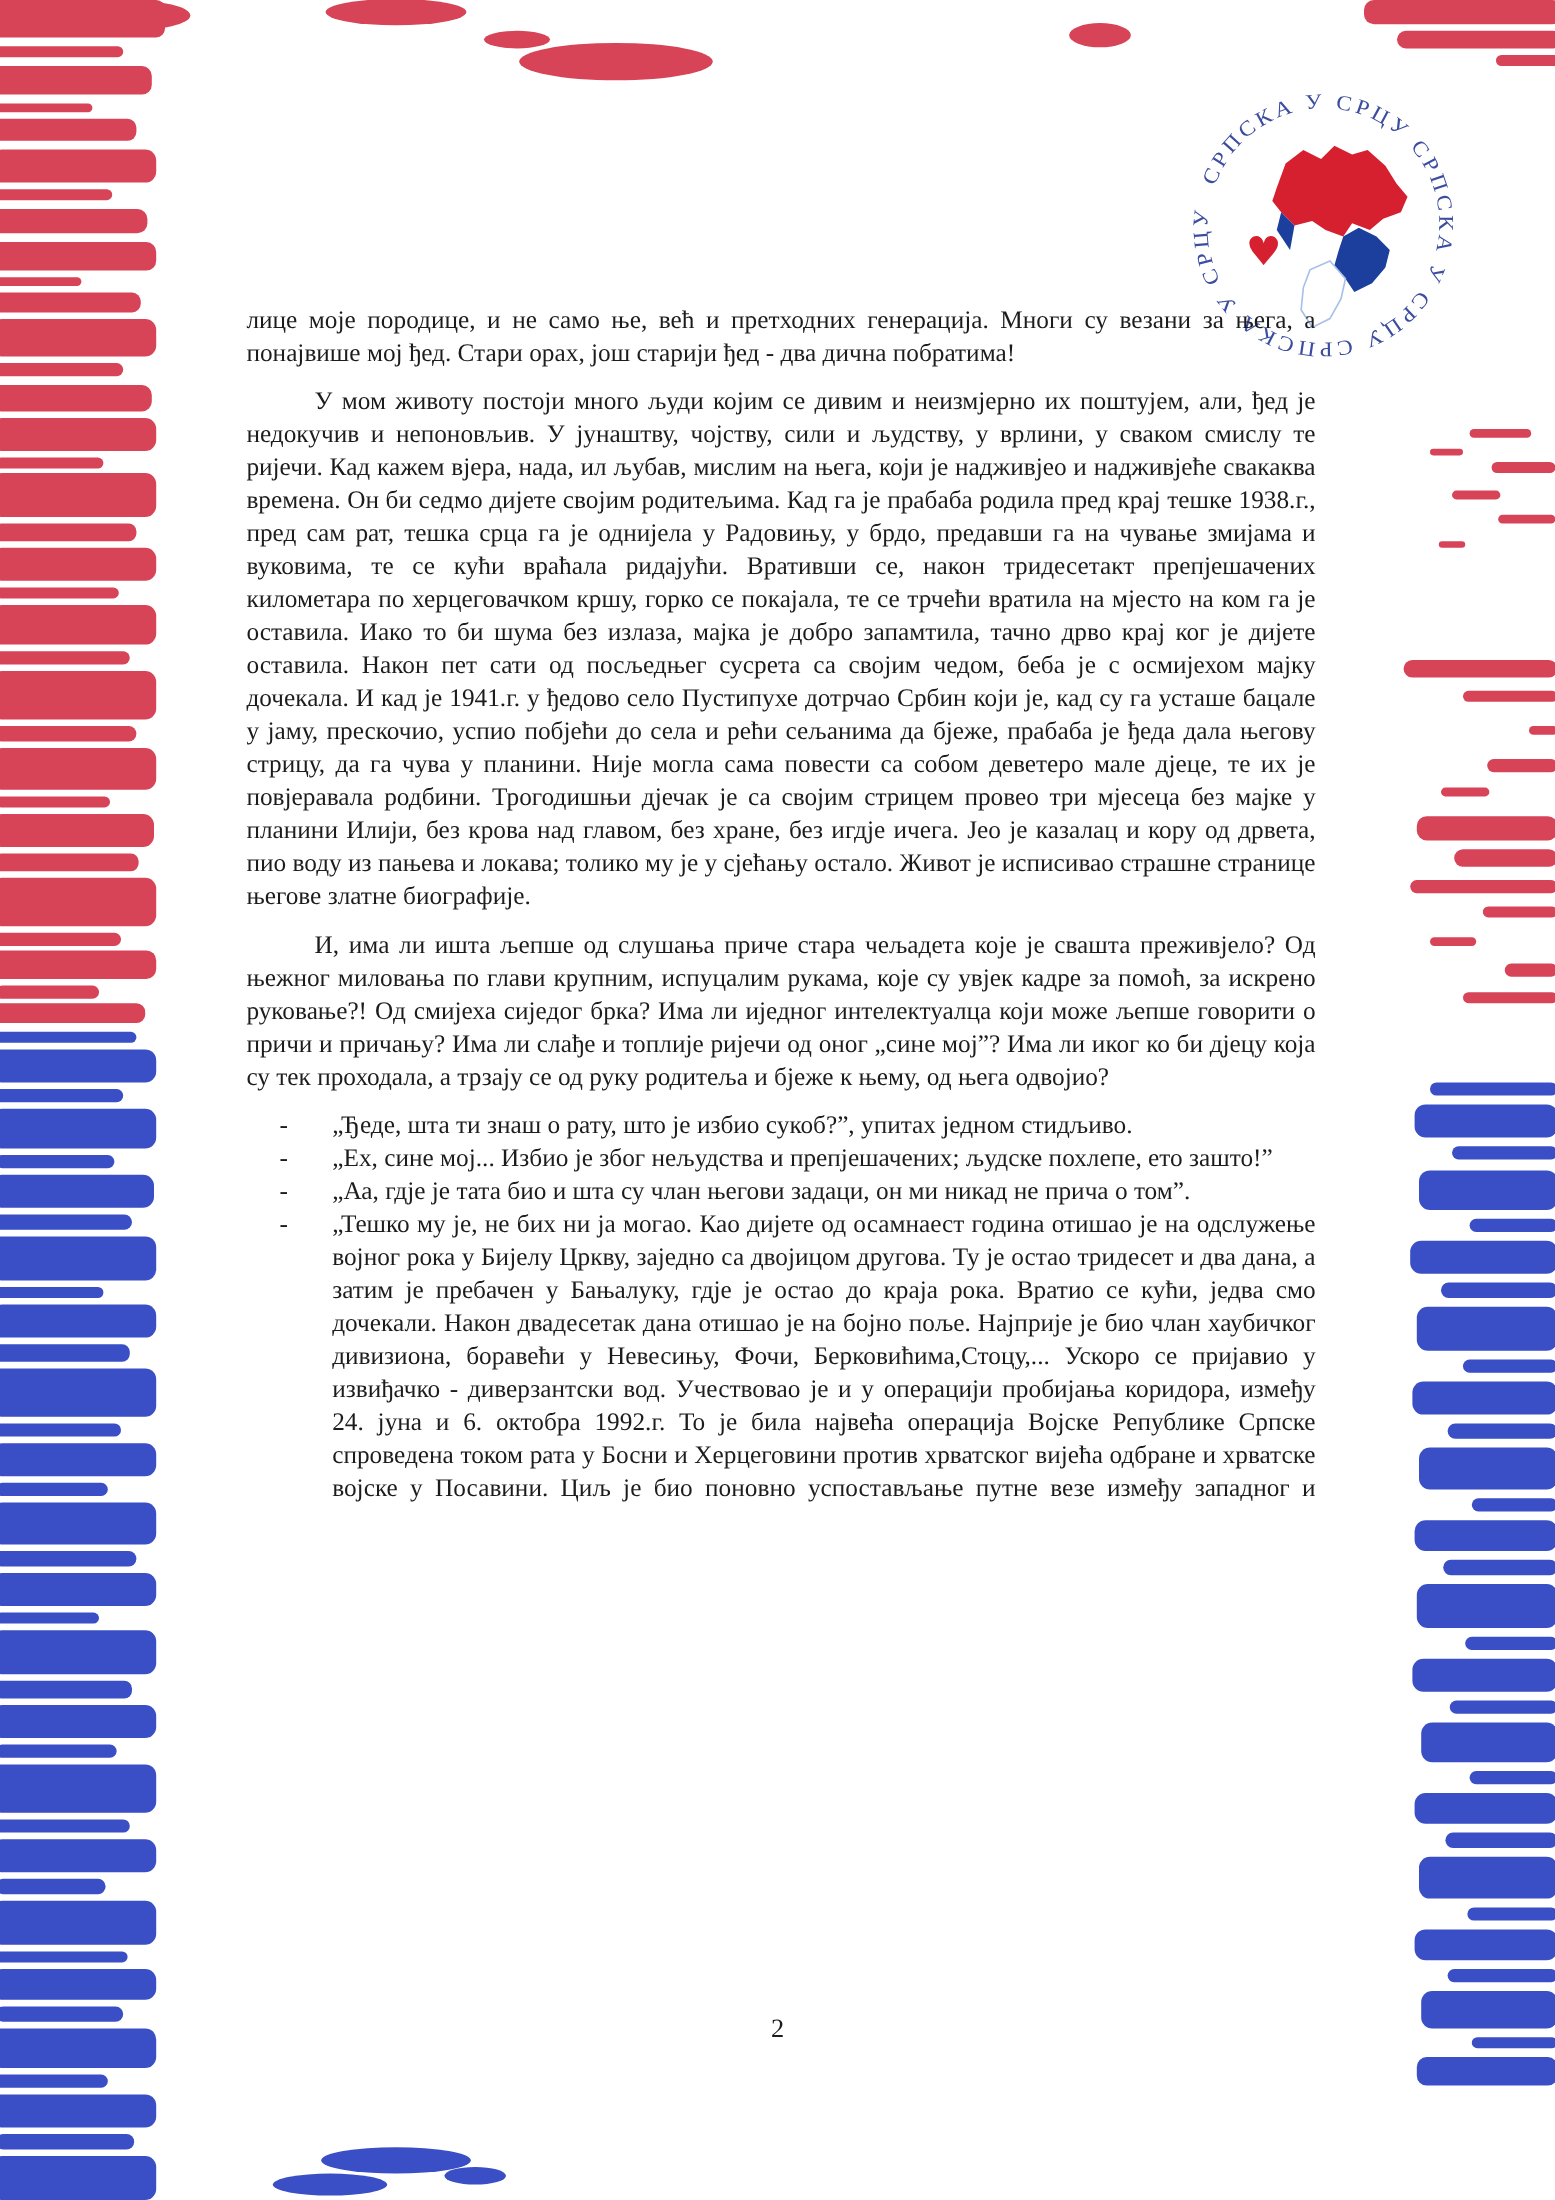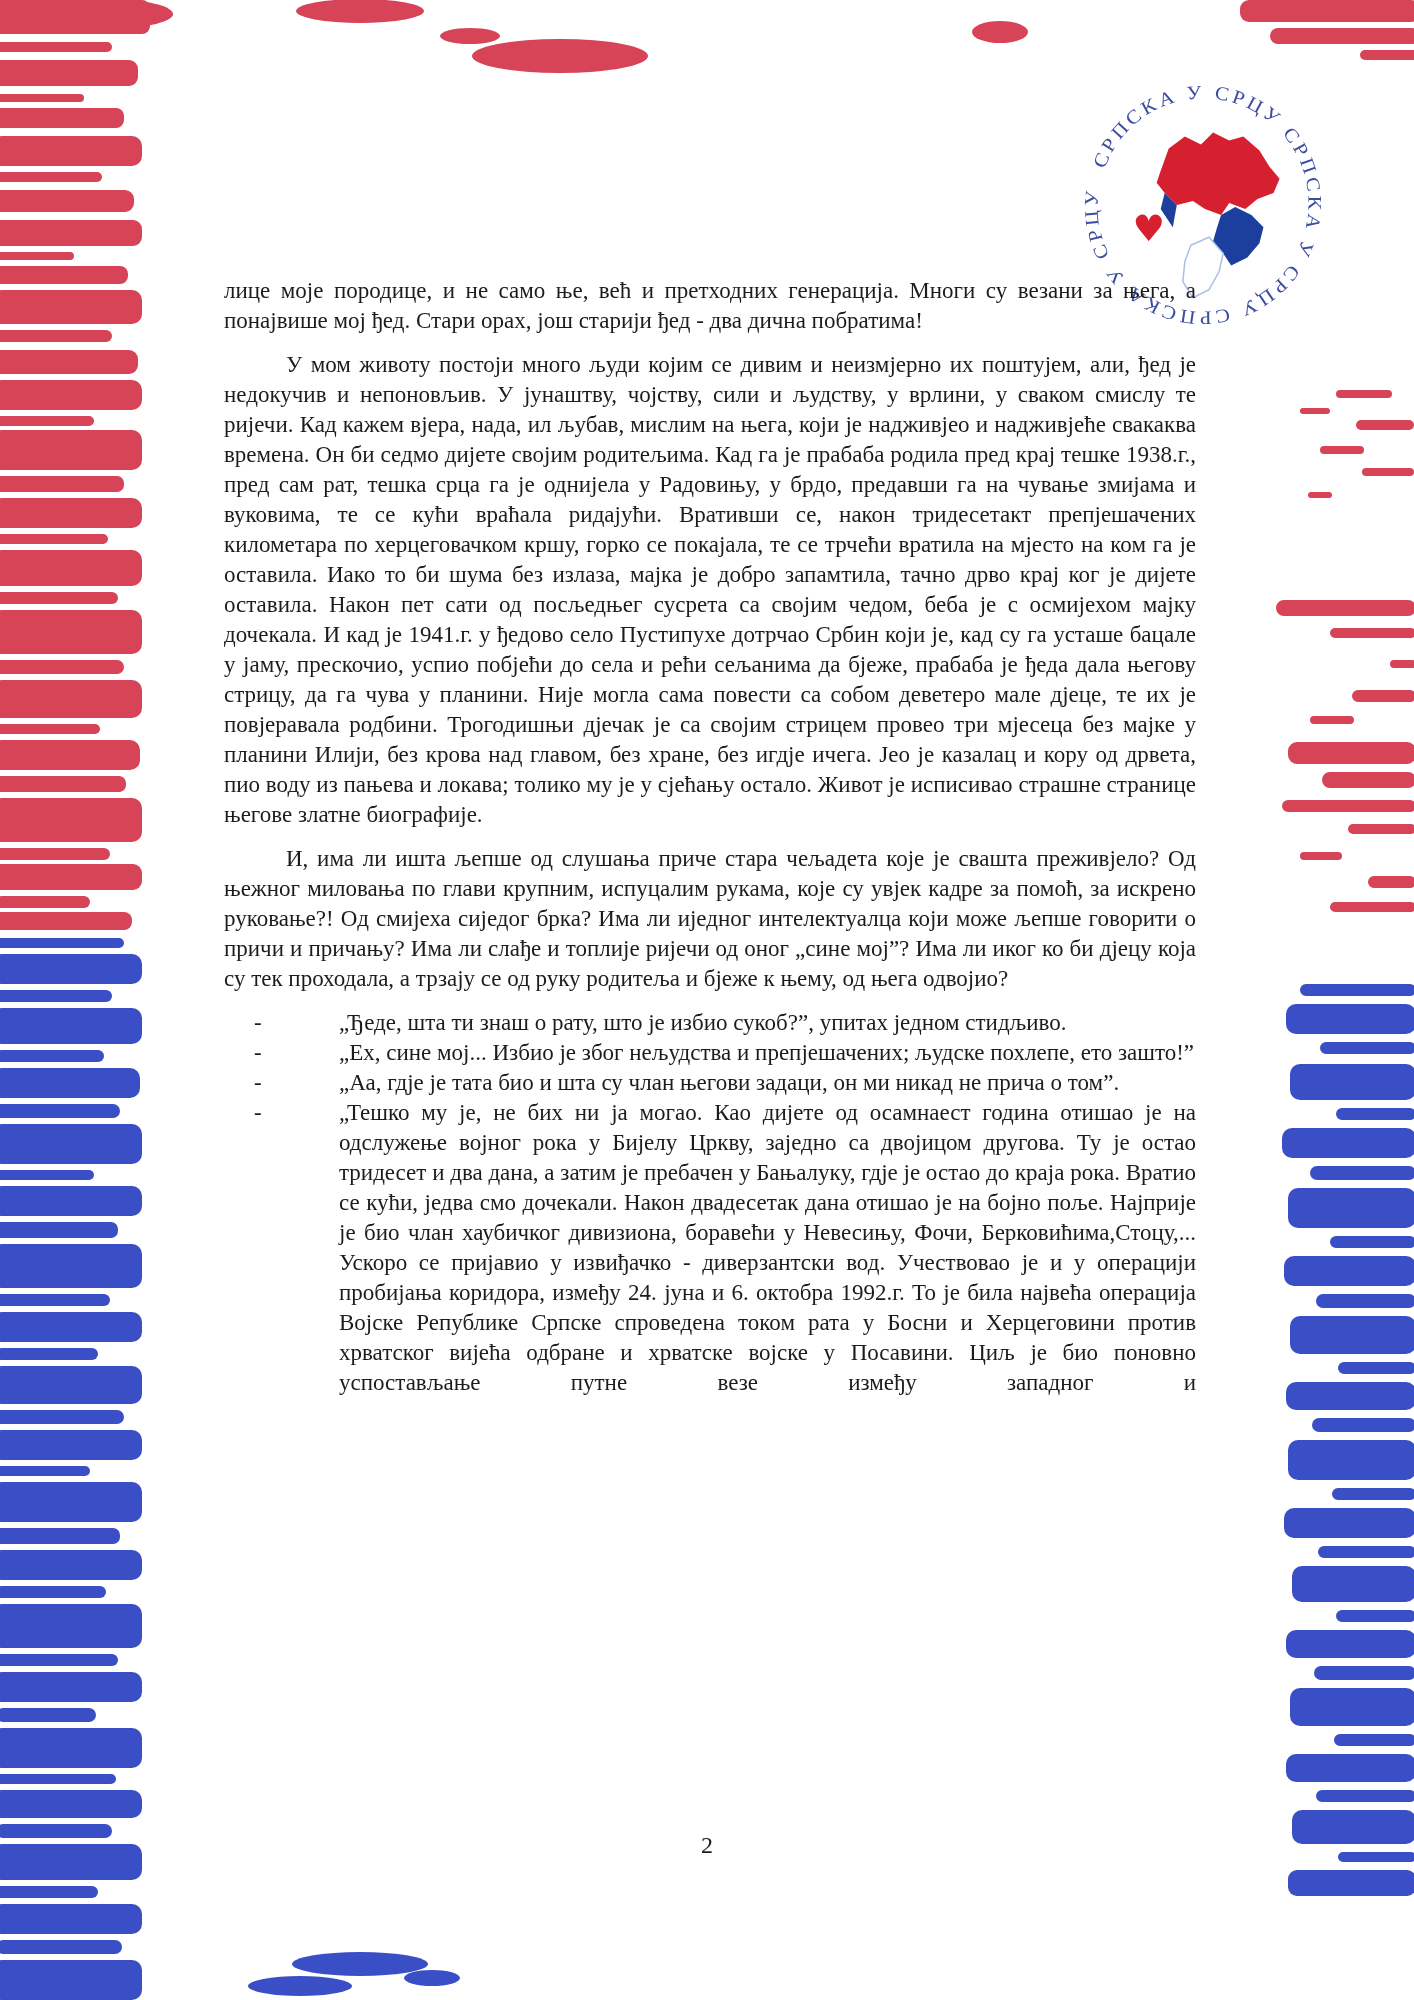--- a/index.html
+++ b/index.html
@@ -22,21 +22,21 @@
   .textcol{
     position:absolute;left:224px;top:276px;width:972px;
     font-size:23px;line-height:30px;color:#1c1c1c;
     text-align:justify;
   }
   .para{margin:0 0 14px 0;}
   .indent{text-indent:62px;}
   .dlist{margin-top:2px;}
   .li{display:flex;margin:0;}
   .li .dash{flex:0 0 78px;padding-left:30px;box-sizing:border-box;}
-  .li .li-text{flex:1;text-align:justify;margin-left:37px;}
+  .li .li-text{flex:1;text-align:justify;}
   .just-last{text-align-last:justify;}
   .pagenum{
     position:absolute;left:0;top:1832px;width:100%;
     text-align:center;font-size:24px;color:#1c1c1c;
   }
   .logo{position:absolute;left:1072px;top:74px;width:262px;height:262px;}
 </style>
 </head>
 <body>
 

